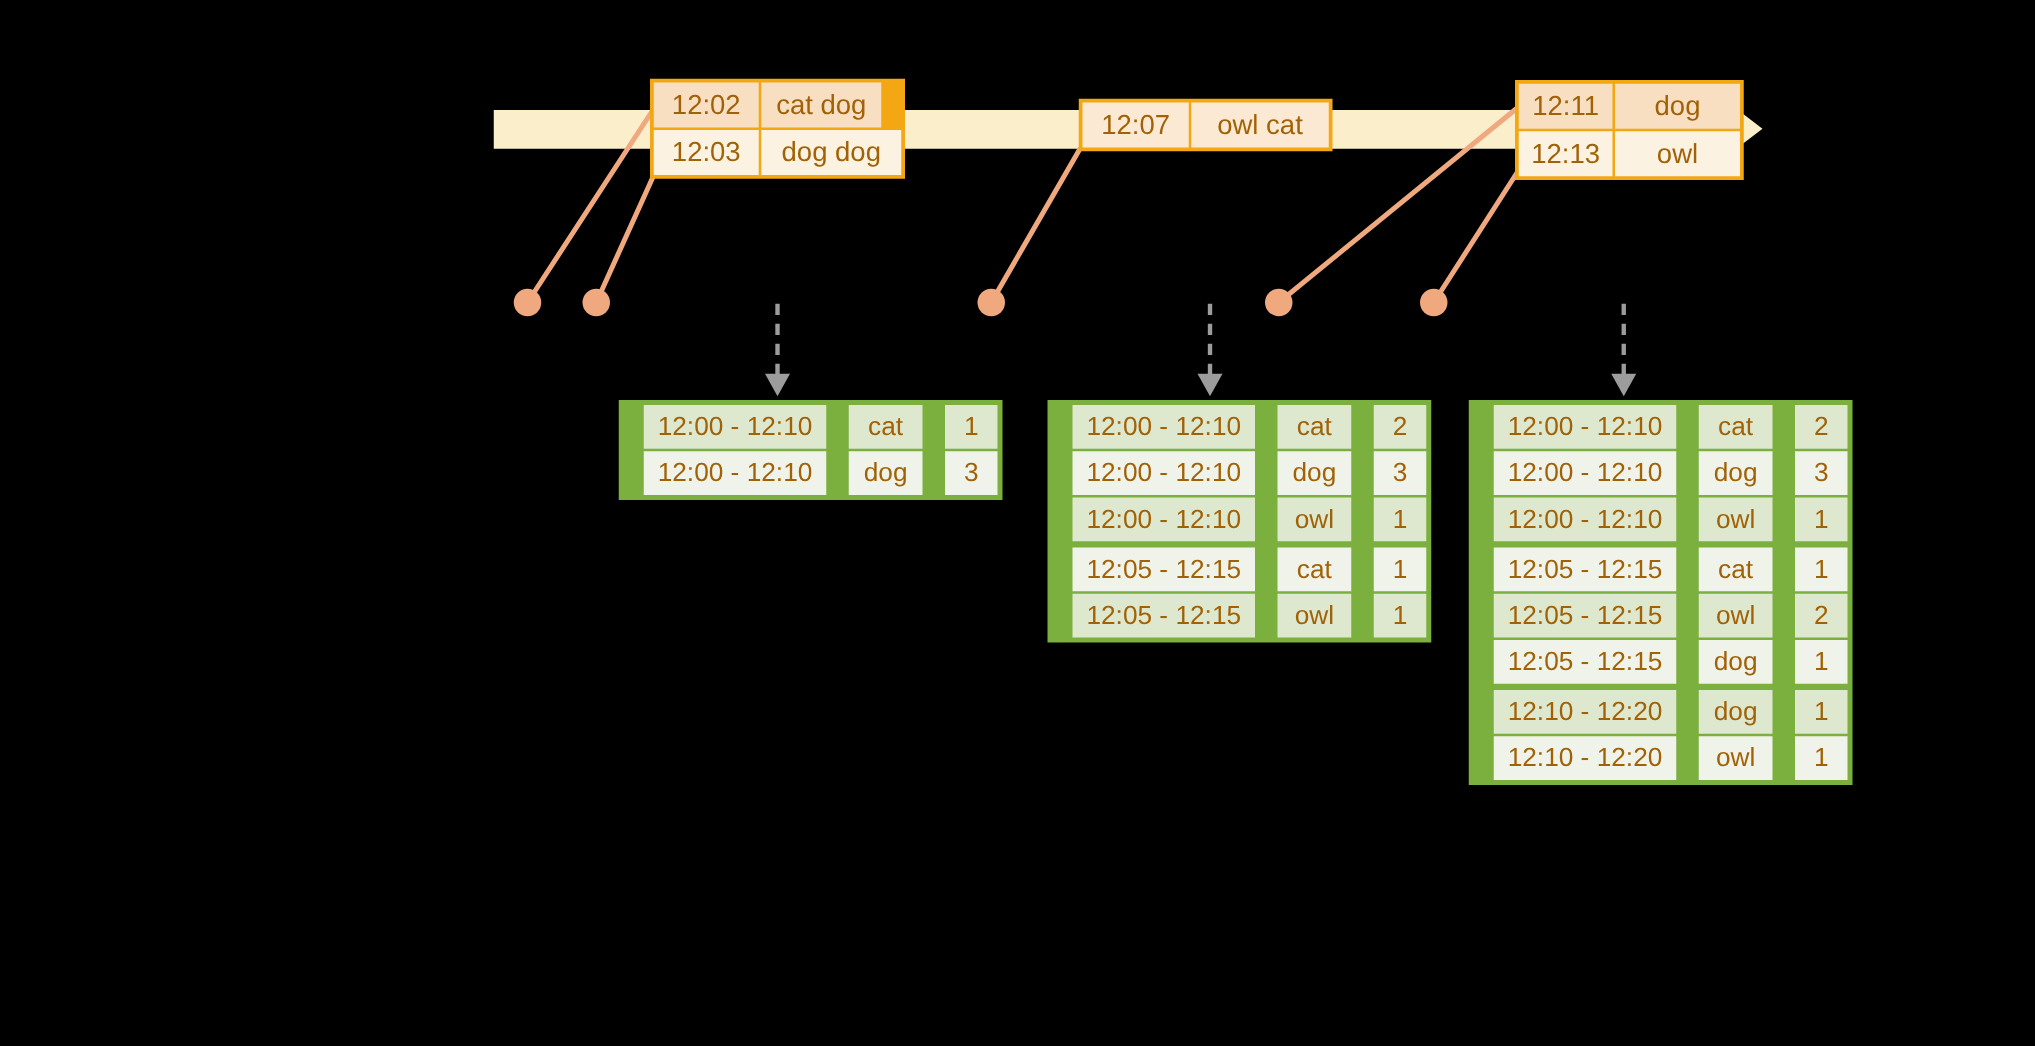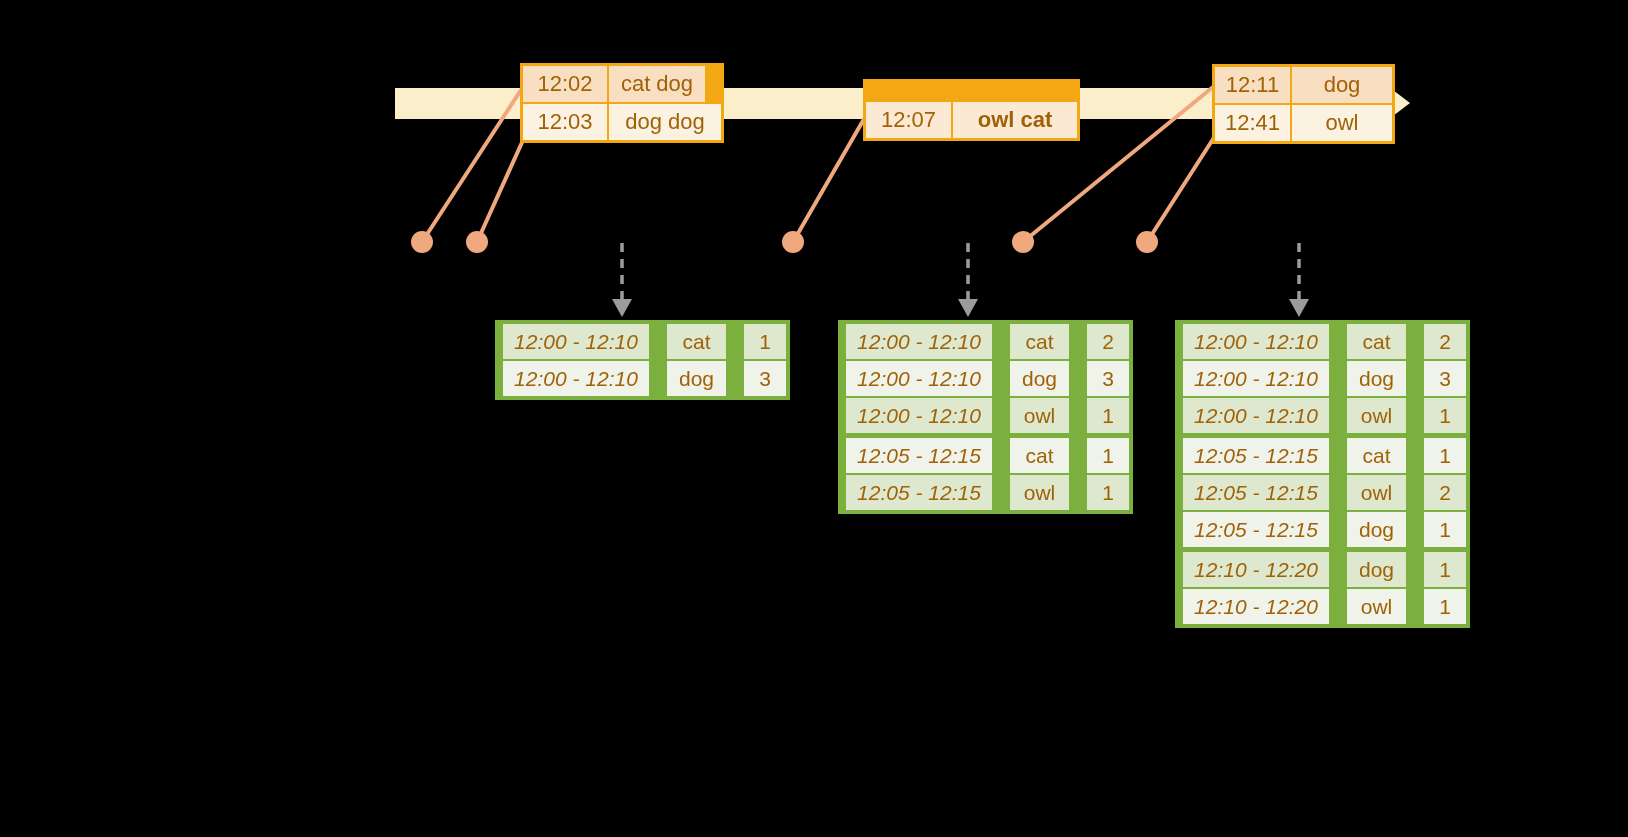--- a/index.html
+++ b/index.html
@@ -9,30 +9,30 @@
   }
   .gfx{position:absolute;left:0;top:0;}
 
   
   .event-table{position:absolute;background:#F3A712;padding:3px;display:flex;flex-direction:column;}
   .erow{display:flex;margin-top:2px;}
   .erow:first-child{margin-top:0;}
   .ecell{height:36px;line-height:36px;text-align:center;font-size:22px;margin-left:2px;}
   .ecell:first-child{margin-left:0;}
   .tone-dark{background:#F8DFC2;}
-  .tone-mid{background:#FBE9D4;margin-top:20px;}
+  .tone-mid{background:#FBE9D4;}
   .tone-light{background:#FCF2E2;text-align:center;}
 
   
   .result-table{position:absolute;background:#7BB03E;padding:4px;display:flex;flex-direction:column;}
   .grow{display:flex;margin-top:2px;}
   .grow:first-child{margin-top:0;}
   .grow.group-start{margin-top:5px;}
   .gcell{height:35px;line-height:35px;text-align:center;font-size:21px;margin-left:18px;}
-  .gcell:first-child{margin-left:4px;font-style:italic;}
+  .gcell:first-child{margin-left:16px;}
   .c-window{width:146px;}
   .c-word{width:59px;}
   .c-count{width:42px;}
   .g-dark{background:#DDE8CE;}
   .g-light{background:#EFF3E9;}
 </style>
 </head>
 <body>
 
 <div class="canvas">
@@ -81,31 +81,31 @@
       </div>
       <div class="erow">
         <div class="ecell tone-light" style="width: 84px;">12:03</div>
         <div class="ecell tone-light" style="width: 112px;">dog dog</div>
       </div>
     </div>
 
   <div class="event-table" style="left:863px;top:79px">
       <div class="erow">
         <div class="ecell tone-mid" style="width: 85px;">12:07</div>
-        <div class="ecell tone-mid" style="width: 124px; font-weight: bold;">owl cat</div>
+        <div class="ecell tone-mid" style="width: 110px;">owl cat</div>
       </div>
     </div>
 
   <div class="event-table" style="left:1212px;top:64px">
       <div class="erow">
         <div class="ecell tone-dark" style="width: 75px;">12:11</div>
         <div class="ecell tone-dark" style="width: 100px;">dog</div>
       </div>
       <div class="erow">
-        <div class="ecell tone-light" style="width: 75px;">12:41</div>
+        <div class="ecell tone-light" style="width: 75px;">12:13</div>
         <div class="ecell tone-light" style="width: 100px;">owl</div>
       </div>
     </div>
 
   <div class="result-table" style="left:495px;top:320px">
       <div class="grow">
         <div class="gcell c-window g-dark">12:00 - 12:10</div>
         <div class="gcell c-word g-dark">cat</div>
         <div class="gcell c-count g-dark">1</div>
       </div>

